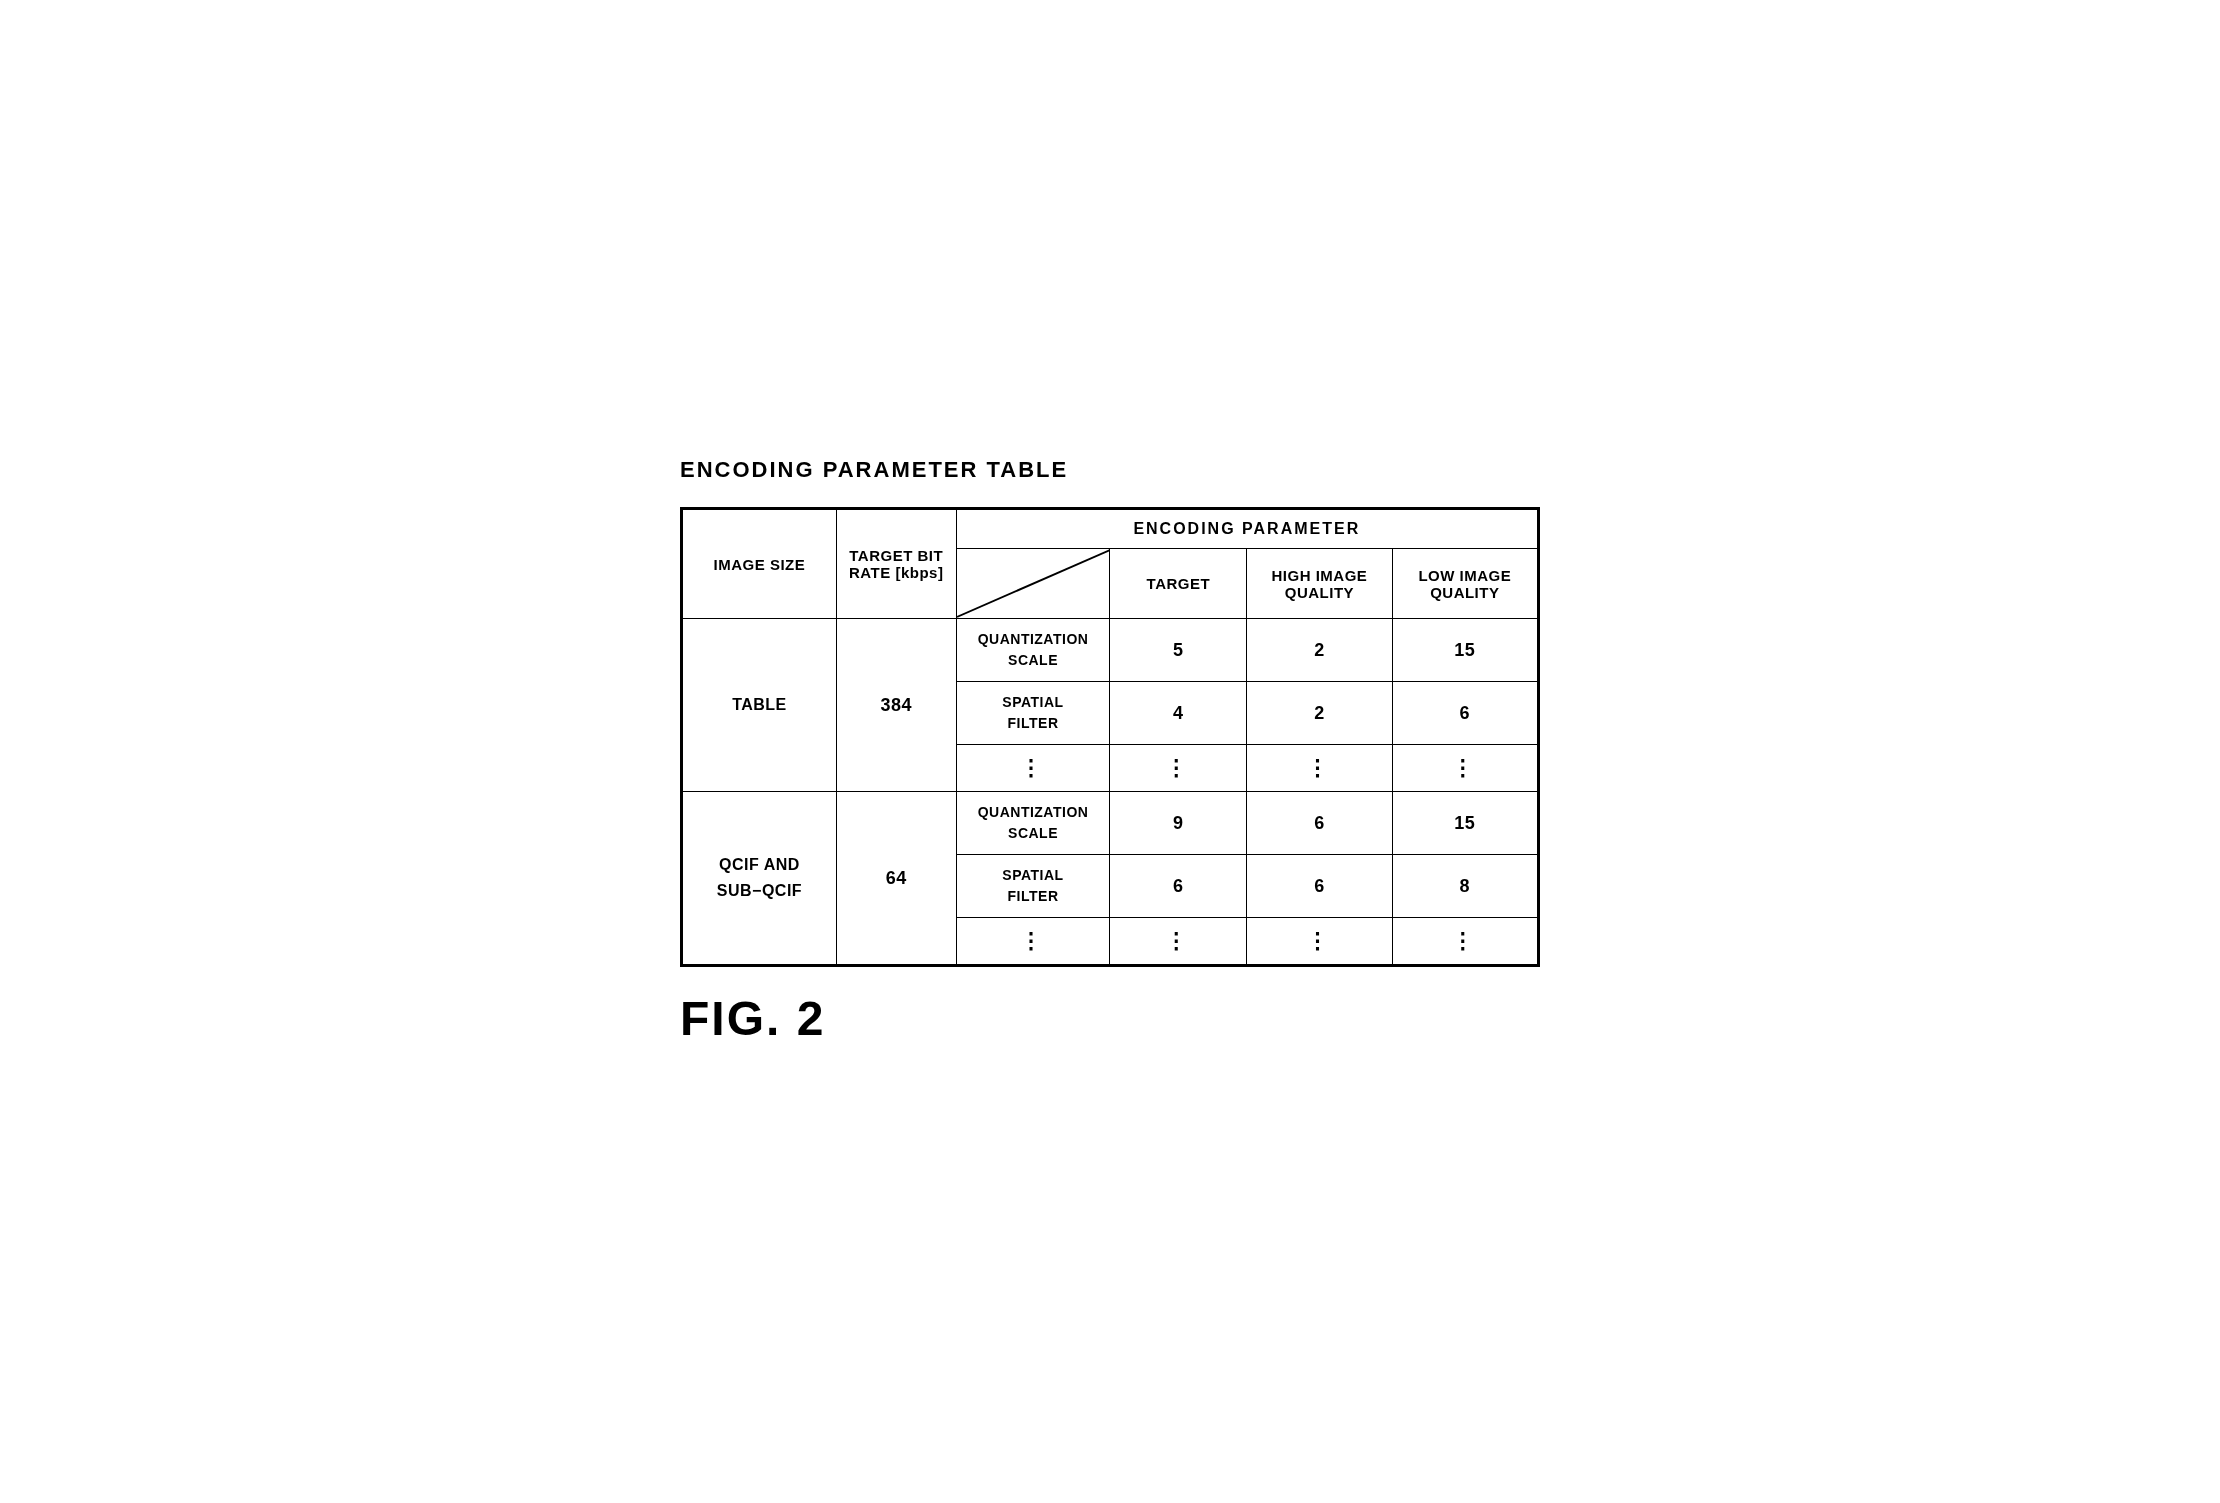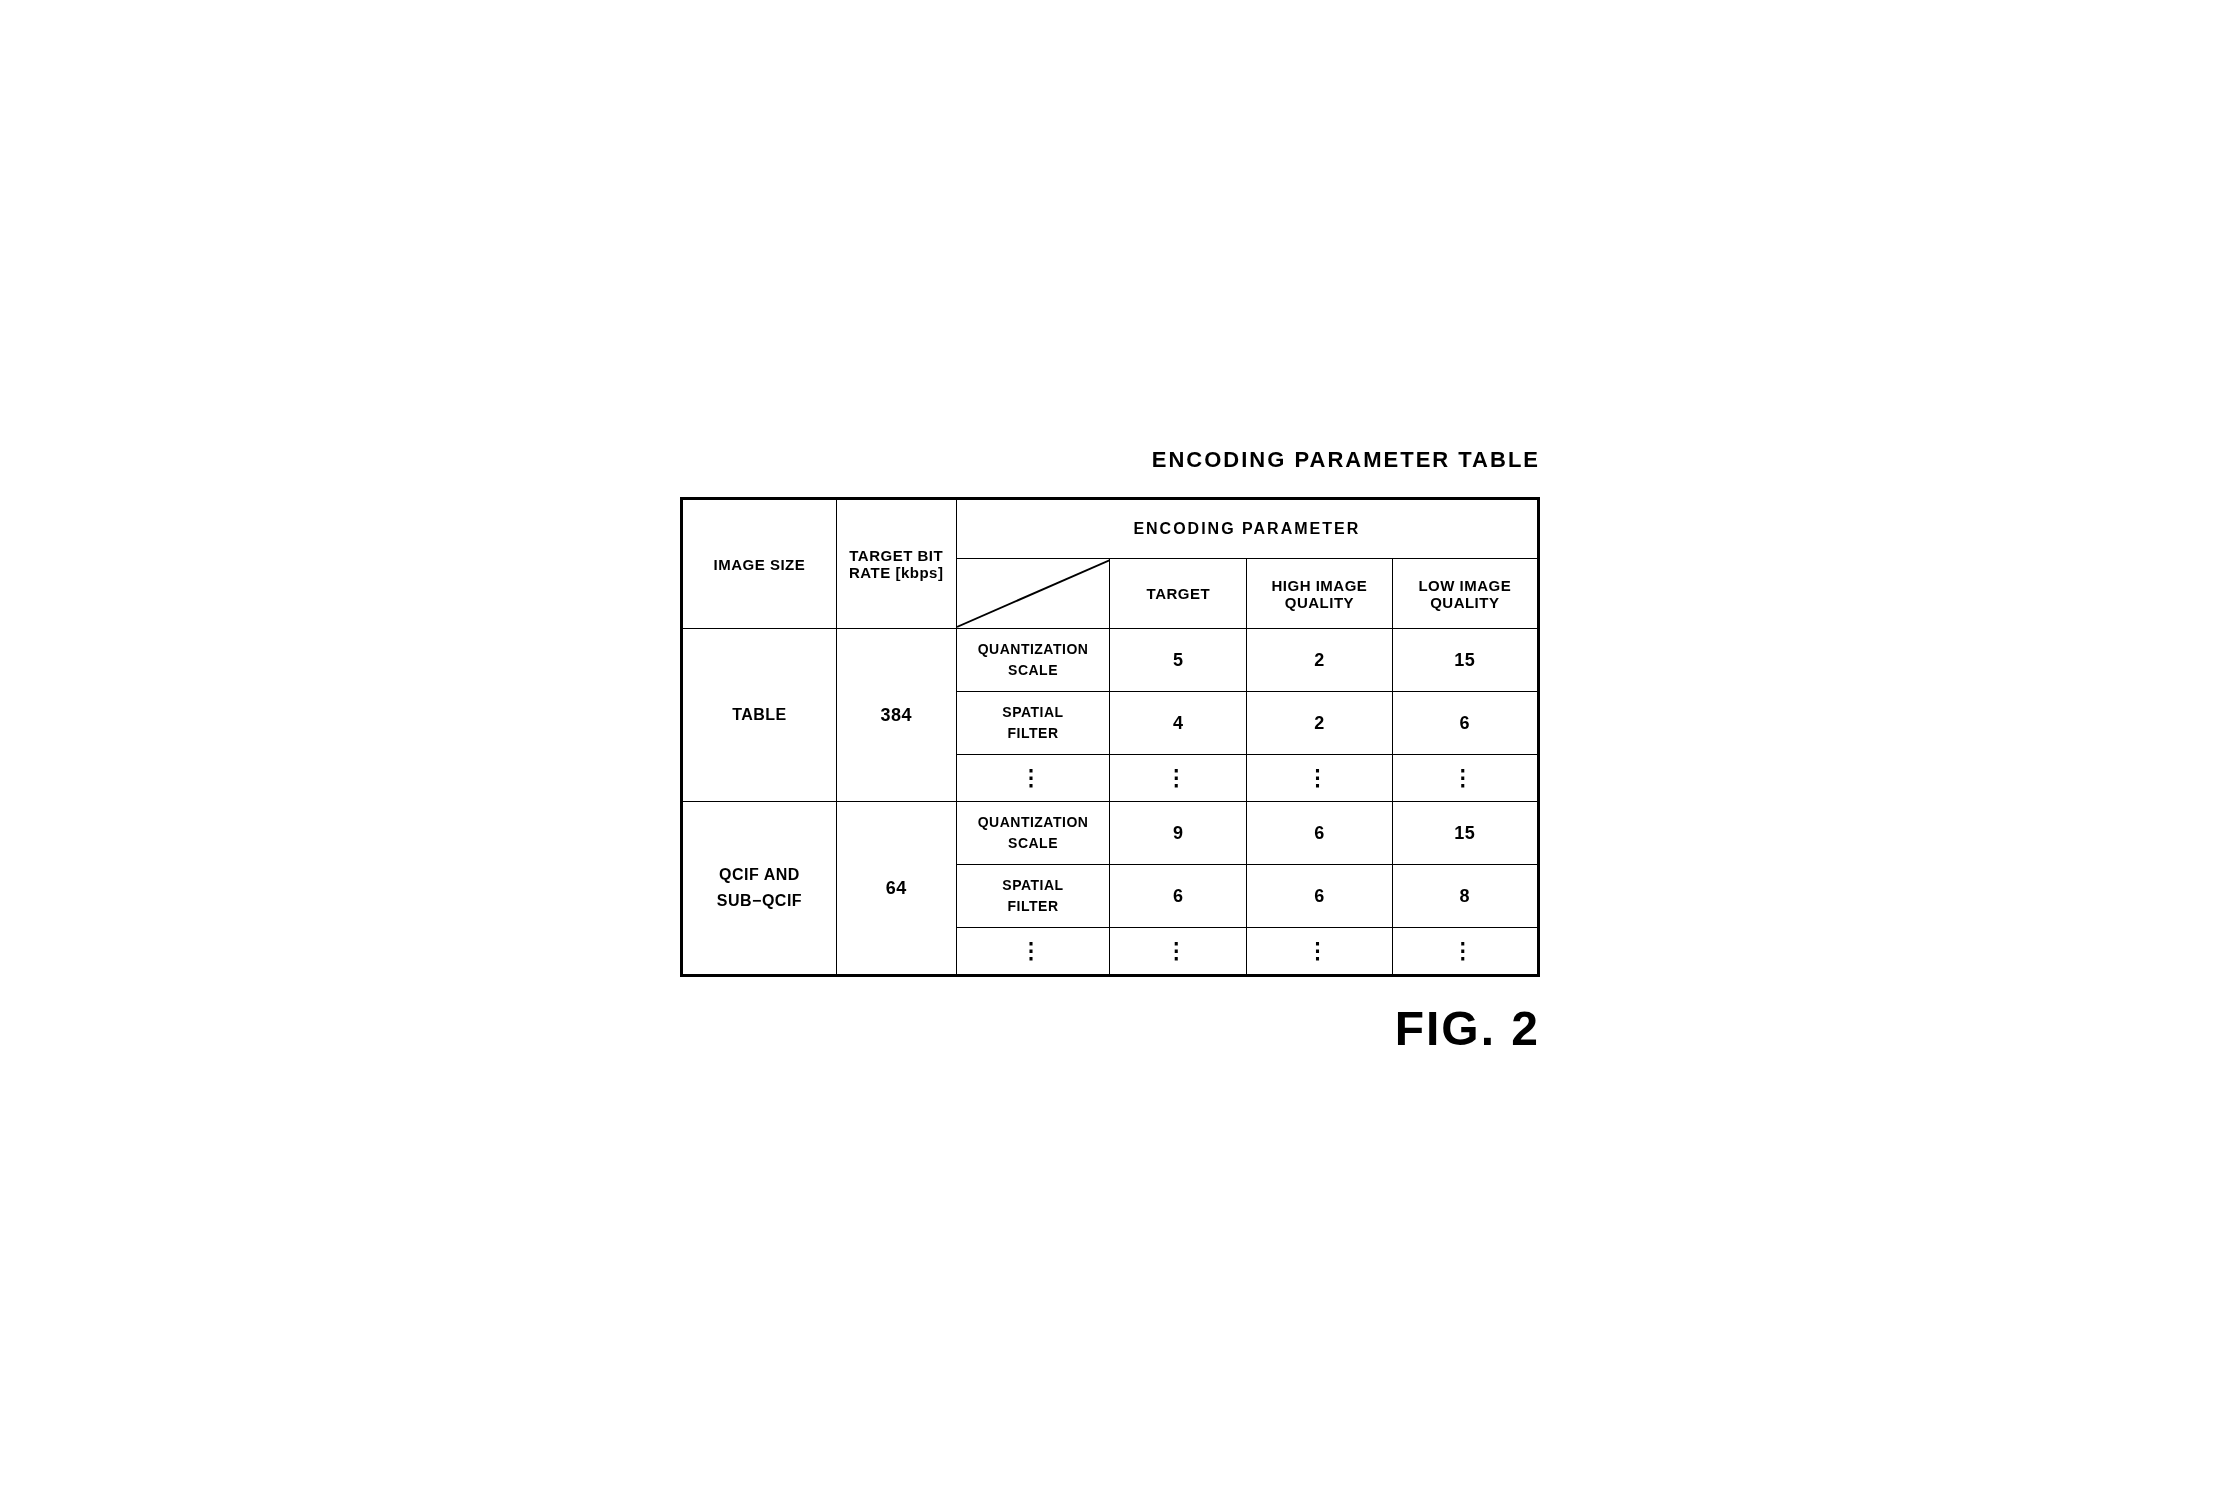--- a/index.html
+++ b/index.html
@@ -15,21 +15,21 @@
       align-items: center;
       min-height: 100vh;
       font-family: Arial, sans-serif;
     }
 
     .page-container {
       width: 900px;
       padding: 40px 20px;
       display: flex;
       flex-direction: column;
-      align-items: flex-end;
+      align-items: flex-start;
     }
 
     .page-title {
       font-size: 22px;
       font-weight: bold;
       letter-spacing: 2px;
       margin-bottom: 24px;
       text-align: center;
       font-family: Arial, sans-serif;
     }
@@ -65,21 +65,21 @@
       width: 14%;
       font-size: 15px;
       font-weight: bold;
       margin-top: 26px;
     }
 
     .header-encoding-param-top {
       font-size: 16px;
       font-weight: bold;
       letter-spacing: 2px;
-      padding: 20px;
+      padding: 10px;
     }
 
     .diagonal-cell {
       position: relative;
       width: 18%;
       padding: 0;
       height: 70px;
     }
 
     .diagonal-cell svg {

